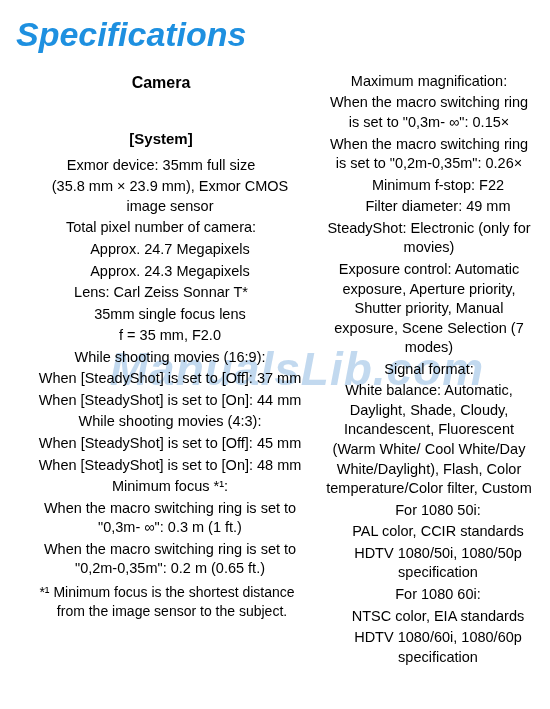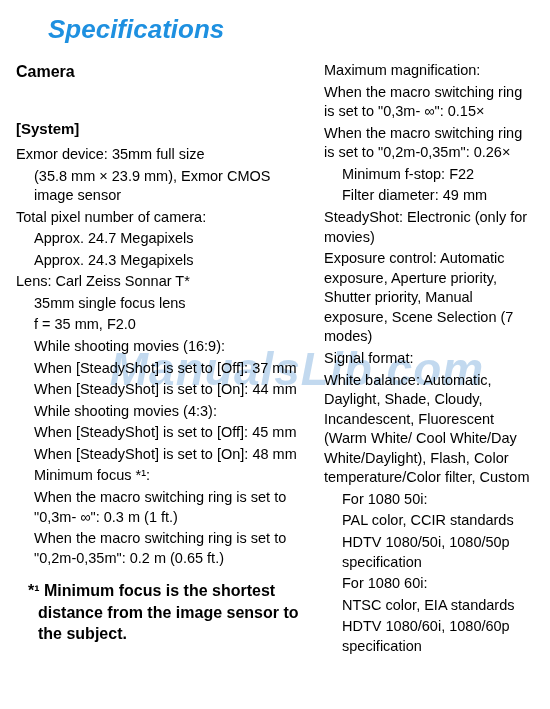--- a/index.html
+++ b/index.html
@@ -23,62 +23,61 @@
     font-weight: bold;
     color: rgba(120, 170, 220, 0.45);
     letter-spacing: 1px;
     white-space: nowrap;
     pointer-events: none;
     font-style: italic;
     z-index: 0;
   }
   h1.title {
     color: #1E90E0;
-    font-size: 26px;
+    font-size: 34px;
     font-weight: bold;
     margin-bottom: 14px;
     font-style: italic;
-    margin-left: 32px;
   }
   h2.subtitle {
     font-size: 16px;
     font-weight: bold;
     margin-bottom: 10px;
   }
   h3.section {
     font-size: 15px;
     font-weight: bold;
     margin-bottom: 6px;
     margin-top: 36px;
   }
   .columns {
     position: relative;
     z-index: 1;
+    text-align: center;
   }
   .col {
     position: relative;
     z-index: 1;
   }
   .col-left {
     float: left;
     width: 290px;
   }
   .col-right {
     float: right;
     width: 210px;
   }
   .spec { margin-bottom: 2px; }
   .indent { padding-left: 18px; }
   .indent2 { padding-left: 18px; }
   .footnote {
-    font-size: 16px;
+    font-size: 14px;
     padding-left: 22px;
     text-indent: -10px;
-    margin-top: 12px;
-    font-weight: bold;
+    margin-top: 4px;
   }
   .clearfix::after { content: ""; display: table; clear: both; }
 </style>
 </head>
 <body>
 
 <div class="watermark">ManualsLib.com</div>
 
 <h1 class="title">Specifications</h1>
 

